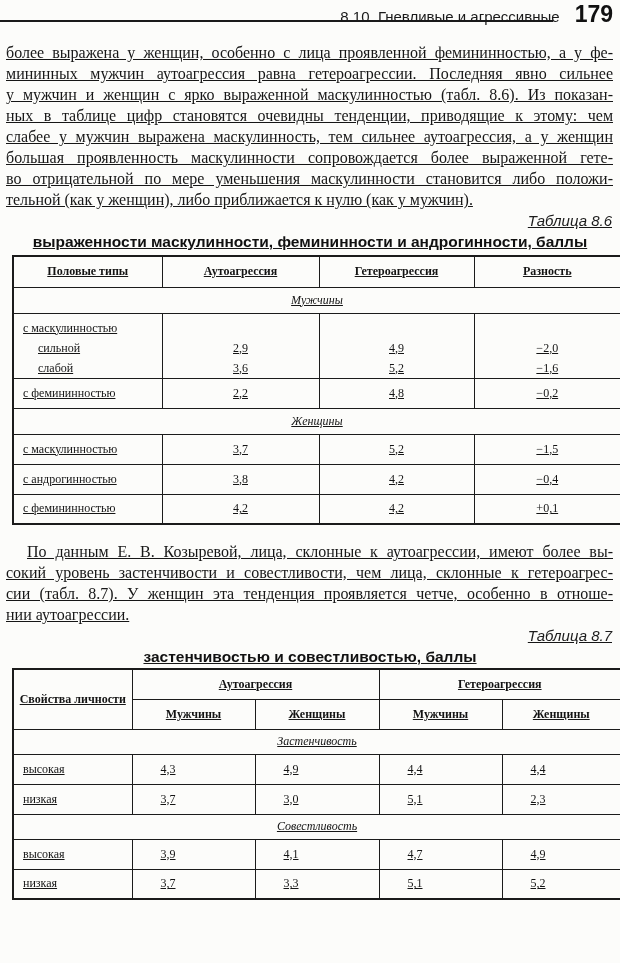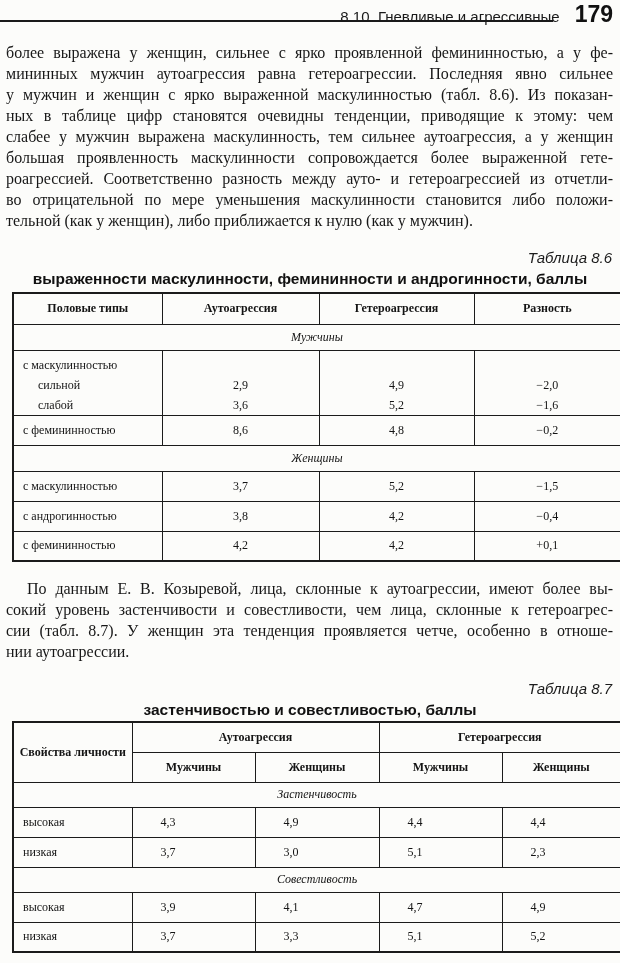--- a/index.html
+++ b/index.html
@@ -1,38 +1,38 @@
 <!DOCTYPE html>
 <html lang="ru"><head>
 <meta charset="utf-8">
 <style>
   html,body{margin:0;padding:0;}
   body{
     width:620px;height:963px;overflow:hidden;
     background:#fcfcfa;color:#161616;
     font-family:"Liberation Serif", serif;
   }
-  .page{position:relative;width:620px;height:778px;}
+  .page{position:relative;width:620px;height:778px;text-decoration:underline;}
 
   
   .pagehead{position:relative;height:40px;}
   .head-rule{position:absolute;left:0;top:20px;width:553px;height:2px;background:#1a1a1a;}
   .head-text{position:absolute;right:7px;top:1px;display:flex;align-items:baseline;gap:15px;
     font-family:"Liberation Sans", sans-serif;}
   .head-section{font-size:15px;color:#1a1a1a;}
   .head-page{font-size:23px;font-weight:bold;color:#111;}
 
   
   .para{margin:2px 7px 0 6px;font-size:16px;line-height:21px;color:#171717;}
   .jline{text-align:justify;text-align-last:justify;}
   .jlast{text-align:left;}
   .indent{padding-left:21px;}
 
   
-  .tcaption{margin:18px 8px 0 0;text-align:right;font-family:"Liberation Sans", sans-serif;
+  .tcaption{margin:2px 8px 0 0;text-align:right;font-family:"Liberation Sans", sans-serif;
     font-style:italic;font-size:15px;color:#1c1c1c;height:17px;line-height:17px;}
   .ttitle{margin:3px 10px 0 10px;text-align:center;font-family:"Liberation Sans", sans-serif;
     font-weight:bold;font-size:15.5px;color:#111;}
   .ttitle .tl{line-height:20px;}
   .ttitle87 .tl{line-height:19px;}
 
   
   table{border-collapse:collapse;margin:3px 6px 0 12px;width:608px;table-layout:fixed;
     font-size:12px;color:#141414;}
   table{border:2.5px solid #1b1b1b;}
@@ -63,27 +63,26 @@
 
   <div class="pagehead">
     <div class="head-rule"></div>
     <div class="head-text">
       <span class="head-section">8.10. Гневливые и агрессивные</span>
       <span class="head-page">179</span>
     </div>
   </div>
 
   <div class="para">
-    <div class="jline">более выражена у женщин, сильнее с ярко проявленной фемининностью, а у фе-</div>
+    <div class="jline">более выражена у женщин, особенно с лица проявленной фемининностью, а у фе-</div>
     <div class="jline">мининных мужчин аутоагрессия равна гетероагрессии. Последняя явно сильнее</div>
     <div class="jline">у мужчин и женщин с ярко выраженной маскулинностью (табл. 8.6). Из показан-</div>
     <div class="jline">ных в таблице цифр становятся очевидны тенденции, приводящие к этому: чем</div>
     <div class="jline">слабее у мужчин выражена маскулинность, тем сильнее аутоагрессия, а у женщин</div>
     <div class="jline">большая проявленность маскулинности сопровождается более выраженной гете-</div>
-    <div class="jline">роагрессией. Соответственно разность между ауто- и гетероагрессией из отчетли-</div>
     <div class="jline">во отрицательной по мере уменьшения маскулинности становится либо положи-</div>
     <div class="jlast">тельной (как у женщин), либо приближается к нулю (как у мужчин).</div>
   </div>
 
   <div class="tcaption">Таблица 8.6</div>
   <div class="ttitle">
     <div class="tl">выраженности маскулинности, фемининности и андрогинности, баллы</div>
   </div>
 
   <table class="t86">
@@ -120,21 +119,21 @@
         <div class="line">5,2</div>
       </td>
       <td class="num top">
         <div class="sp"></div>
         <div class="line">−2,0</div>
         <div class="line">−1,6</div>
       </td>
     </tr>
     <tr class="h-row">
       <td class="label">с фемининностью</td>
-      <td class="num">8,6</td>
+      <td class="num">2,2</td>
       <td class="num">4,8</td>
       <td class="num">−0,2</td>
     </tr>
     <tr class="h-span">
       <td class="span-row" colspan="4">Женщины</td>
     </tr>
     <tr class="h-row">
       <td class="label">с маскулинностью</td>
       <td class="num">3,7</td>
       <td class="num">5,2</td>

